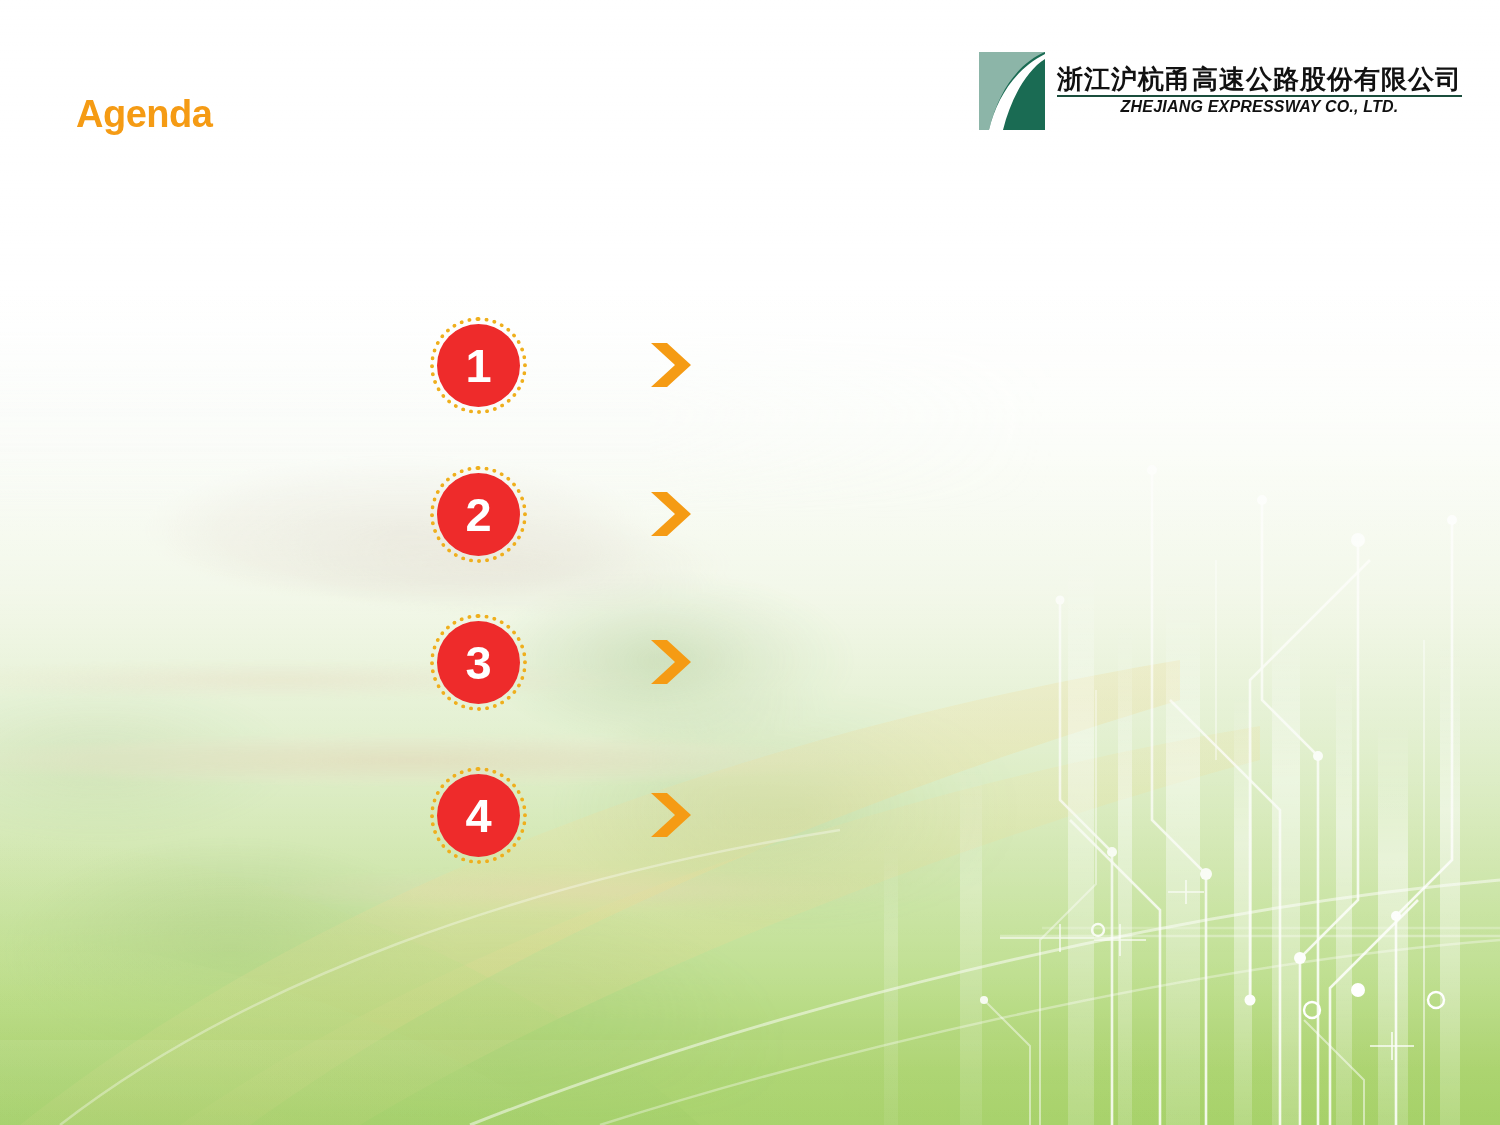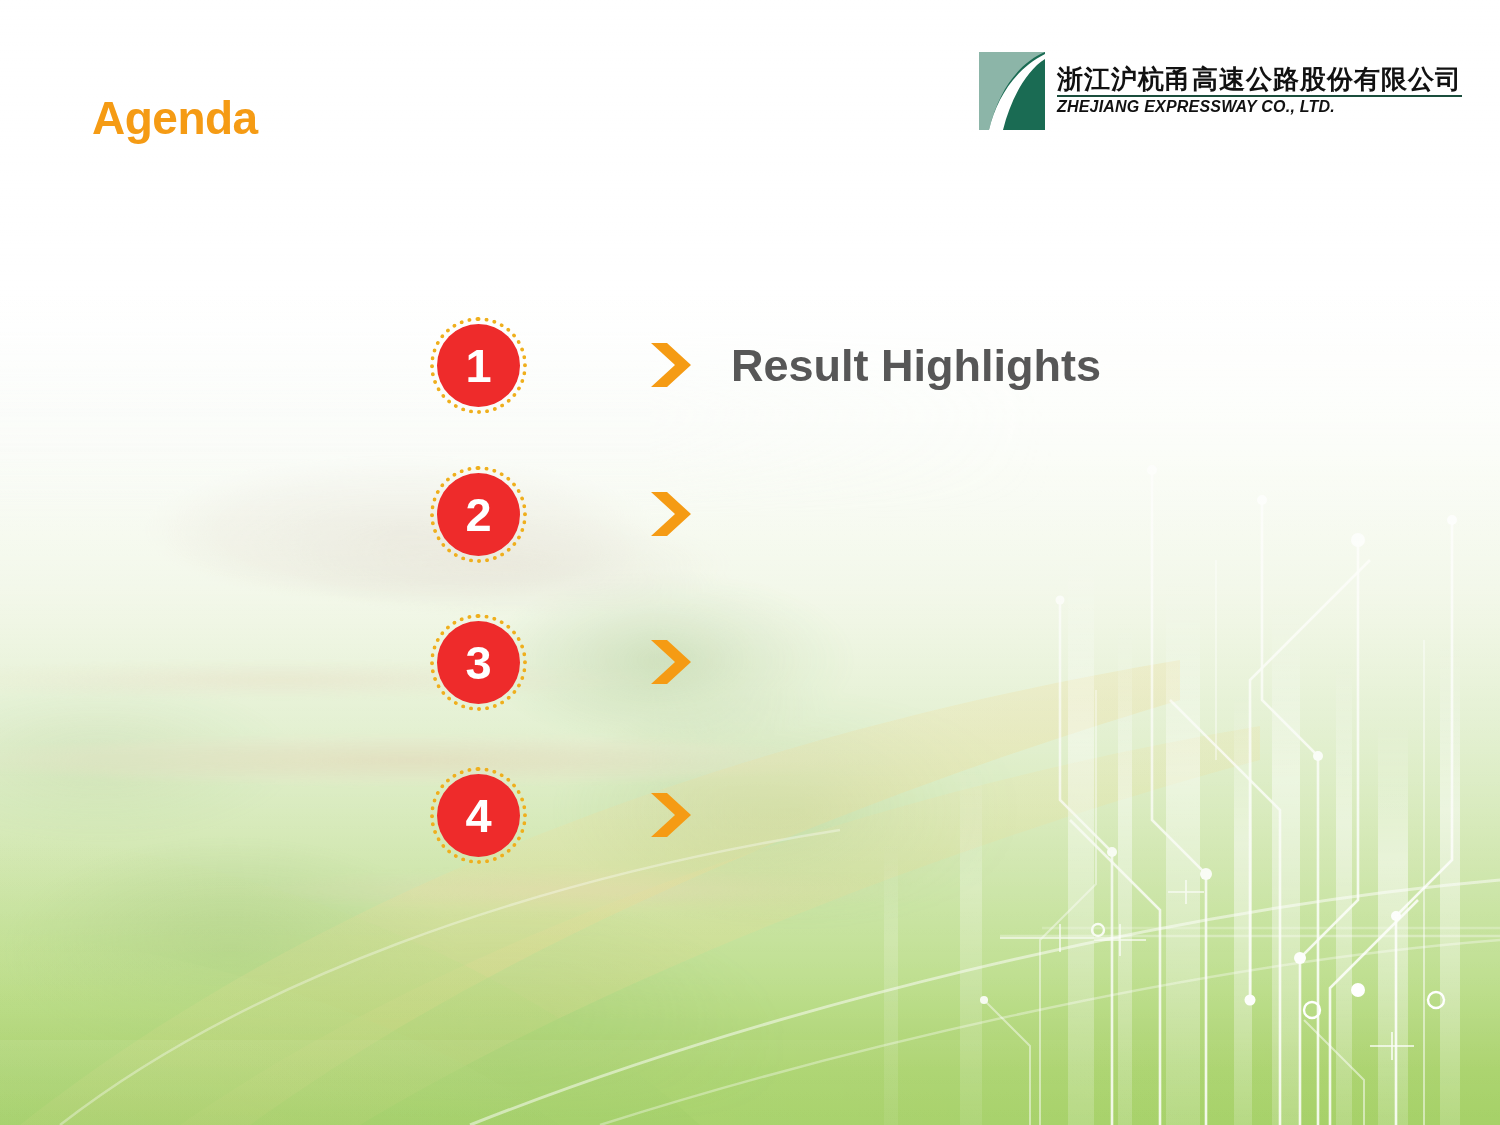--- a/index.html
+++ b/index.html
@@ -77,34 +77,35 @@
 
   
   .bg-veil {
     background:
       linear-gradient(to bottom, rgba(255,255,255,.92) 0%, rgba(255,255,255,.55) 22%, rgba(255,255,255,.30) 40%, rgba(255,255,255,.14) 58%, rgba(255,255,255,.06) 78%, rgba(255,255,255,0) 100%);
   }
 
   
   #page-title {
     position: absolute;
-    left: 92px; top: 95px;
-    font-size: 46px;
+    left: 76px; top: 95px;
+    font-size: 38px;
     font-weight: bold;
     color: #F59B14;
     letter-spacing: -0.5px;
     line-height: 1;
   }
 
   #logo {
     position: absolute;
     right: 38px; top: 50px;
     display: flex;
     align-items: center;
     gap: 10px;
+    text-align: center;
   }
   #logo .mark { width: 70px; height: 82px; flex: 0 0 auto; }
   #logo .wordmark { display: flex; flex-direction: column; gap: 2px; }
   #logo .cn {
     font-size: 26px; font-weight: bold; color: #111111;
     letter-spacing: 1px; line-height: 1.05; white-space: nowrap;
   }
   #logo .rule { height: 2px; background: #1a4d3c; width: 100%; }
   #logo .en {
     font-size: 16px; font-weight: bold; font-style: italic;
@@ -310,21 +311,20 @@
 
     <div class="agenda-row" data-row="0">
       <div class="num-badge">
         <div class="ring"></div>
         <div class="disc"></div>
         <span class="num">1</span>
       </div>
       <svg class="chev" viewBox="0 0 44 48">
         <path d="M2,2 L18,2 L42,24 L18,46 L2,46 L26,24 Z" fill="#F59B14"></path>
       </svg>
-      <span class="item-label">Result Highlights</span>
     </div>
 
     <div class="agenda-row" data-row="1">
       <div class="num-badge">
         <div class="ring"></div>
         <div class="disc"></div>
         <span class="num">2</span>
       </div>
       <svg class="chev" viewBox="0 0 44 48">
         <path d="M2,2 L18,2 L42,24 L18,46 L2,46 L26,24 Z" fill="#F59B14"></path>

